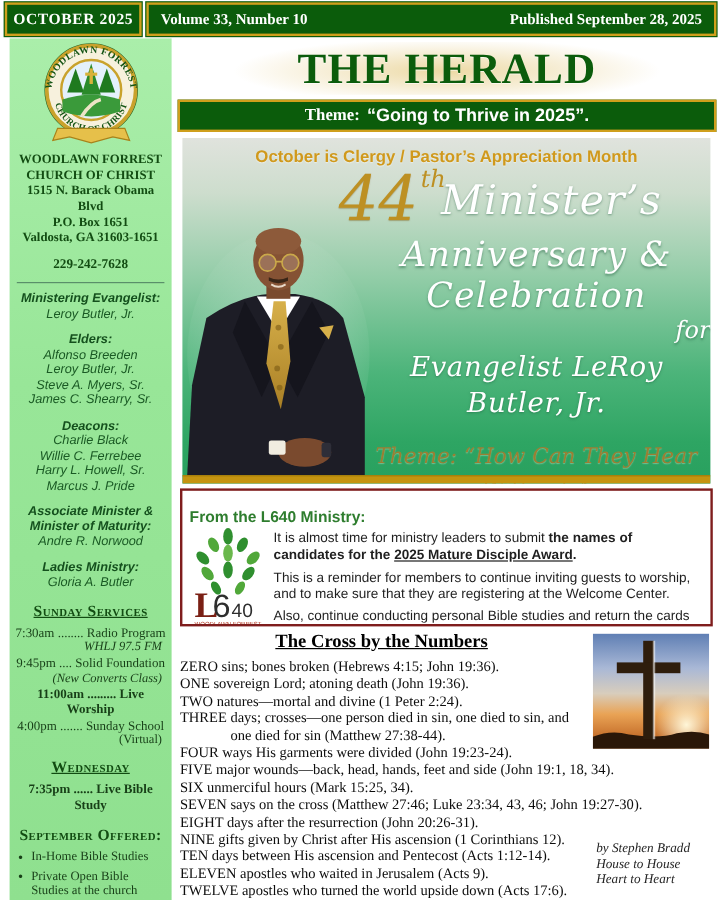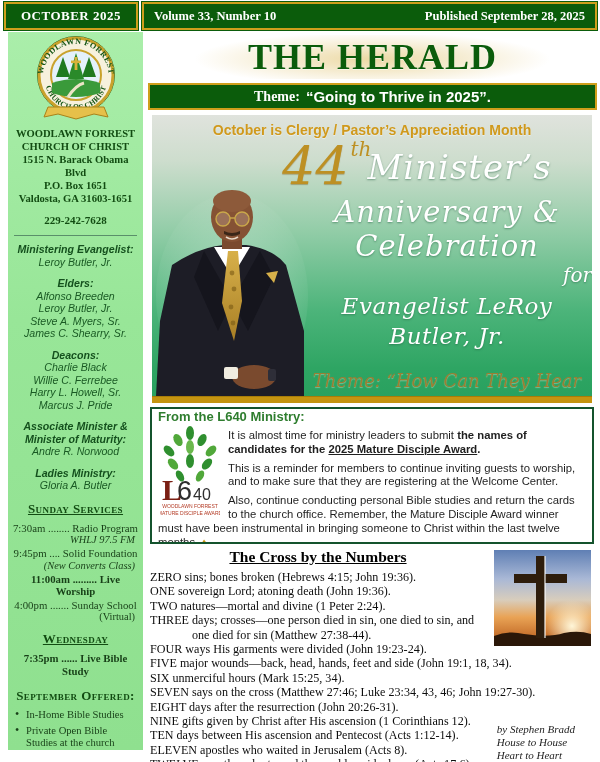--- a/index.html
+++ b/index.html
@@ -7,21 +7,21 @@
   body {
     position:relative; background:#ffffff; overflow:hidden;
     font-family:"Liberation Serif", serif; color:#111;
   }
   
   .topbar { position:absolute; top:2px; left:4px; right:3px; height:28px; display:flex; gap:4px; }
   .greenbox {
     background:#0b5c0b; border:2px solid #cf9f1c; box-shadow:0 0 0 1px #0b5c0b;
     color:#fff; font-weight:bold; font-size:13px; display:flex; align-items:center;
   }
-  .issue-box { width:134px; justify-content:center; letter-spacing:.5px; }
+  .issue-box { width:114px; justify-content:center; letter-spacing:.5px; }
   .vol-bar { flex:1; justify-content:space-between; padding:0 10px; font-size:12.5px; }
   
   .sidebar {
     position:absolute; left:8px; top:32px; width:135px; height:718px;
     background:linear-gradient(180deg,#aaeeaa 0%, #98e698 40%, #8fe08f 100%);
     text-align:center; color:#14501d; padding:3px 4px; overflow:hidden;
   }
   .seal { display:block; margin:0 auto; }
   .church-block { margin-top:2px; font-weight:bold; font-size:10.6px; line-height:13px; color:#124c12; }
   .phone { margin-top:9px; font-weight:bold; font-size:11px; color:#124c12; }
@@ -78,22 +78,22 @@
   .ord-th { font-size:20px; line-height:20px; color:#bd9023; margin:-2px 2px 0 2px; }
   .w-script { color:#fff; text-shadow:0 1px 2px rgba(30,90,60,.5); }
   .line-ministers { font-size:34px; line-height:32px; margin:10px 0 0 -6px; letter-spacing:1px; }
   .line-anniv { font-size:29px; line-height:34px; letter-spacing:1px; margin-top:4px; }
   .line-for { font-size:20px; line-height:20px; margin-top:2px;text-align:right; }
   .line-honoree { font-size:23px; line-height:30px; margin-top:6px; letter-spacing:.5px; }
   .g-script { color:#9a7f33; text-shadow:0 1px 1px rgba(255,255,255,.35); }
   .line-theme { font-size:18px; line-height:27px; margin-top:16px; }
   
   .l640-box {
-    margin-top:4px; margin-left:2px; width:444px; height:137px;
-    border:2px solid #14532d; background:#fff; padding:0 8px 3px 6px; overflow:hidden;
+    margin-top:4px; margin-left:2px; width:444px; height:115px;
+    border:2px solid #7f1d1d; background:#fff; padding:14px 8px 3px 6px; overflow:hidden;
   }
   .l640-title { font-family:"Liberation Sans", sans-serif; font-weight:bold; font-size:13px; color:#2e7d2e; }
   .l640-logo { float:left; width:60px; margin:2px 8px 0 2px; }
   .l640-box p {
     font-family:"Liberation Sans", sans-serif; font-size:11.3px; line-height:13.8px;
     color:#1f1f1f; margin:5px 0; text-align:left;
   }
   .b { font-weight:bold; }
   .bu { font-weight:bold; text-decoration:underline; }
   .diamond { color:#c59410; font-size:11px; }
@@ -353,21 +353,21 @@
     <div class="cross-line">ONE sovereign Lord; atoning death (John 19:36).</div>
     <div class="cross-line">TWO natures—mortal and divine (1 Peter 2:24).</div>
     <div class="cross-line">THREE days; crosses—one person died in sin, one died to sin, and one died for sin (Matthew 27:38-44).</div>
     <div class="cross-line">FOUR ways His garments were divided (John 19:23-24).</div>
     <div class="cross-line">FIVE major wounds—back, head, hands, feet and side (John 19:1, 18, 34).</div>
     <div class="cross-line">SIX unmerciful hours (Mark 15:25, 34).</div>
     <div class="cross-line">SEVEN says on the cross (Matthew 27:46; Luke 23:34, 43, 46; John 19:27-30).</div>
     <div class="cross-line">EIGHT days after the resurrection (John 20:26-31).</div>
     <div class="cross-line">NINE gifts given by Christ after His ascension (1 Corinthians 12).</div>
     <div class="cross-line">TEN days between His ascension and Pentecost (Acts 1:12-14).</div>
-    <div class="cross-line">ELEVEN apostles who waited in Jerusalem (Acts 8).</div>
+    <div class="cross-line">ELEVEN apostles who waited in Jerusalem (Acts 9).</div>
     <div class="cross-line">TWELVE apostles who turned the world upside down (Acts 17:6).</div>
 
     <div class="attribution">
       <div>by Stephen Bradd</div>
       <div>House to House</div>
       <div>Heart to Heart</div>
     </div>
   </div>
 </div>
 

